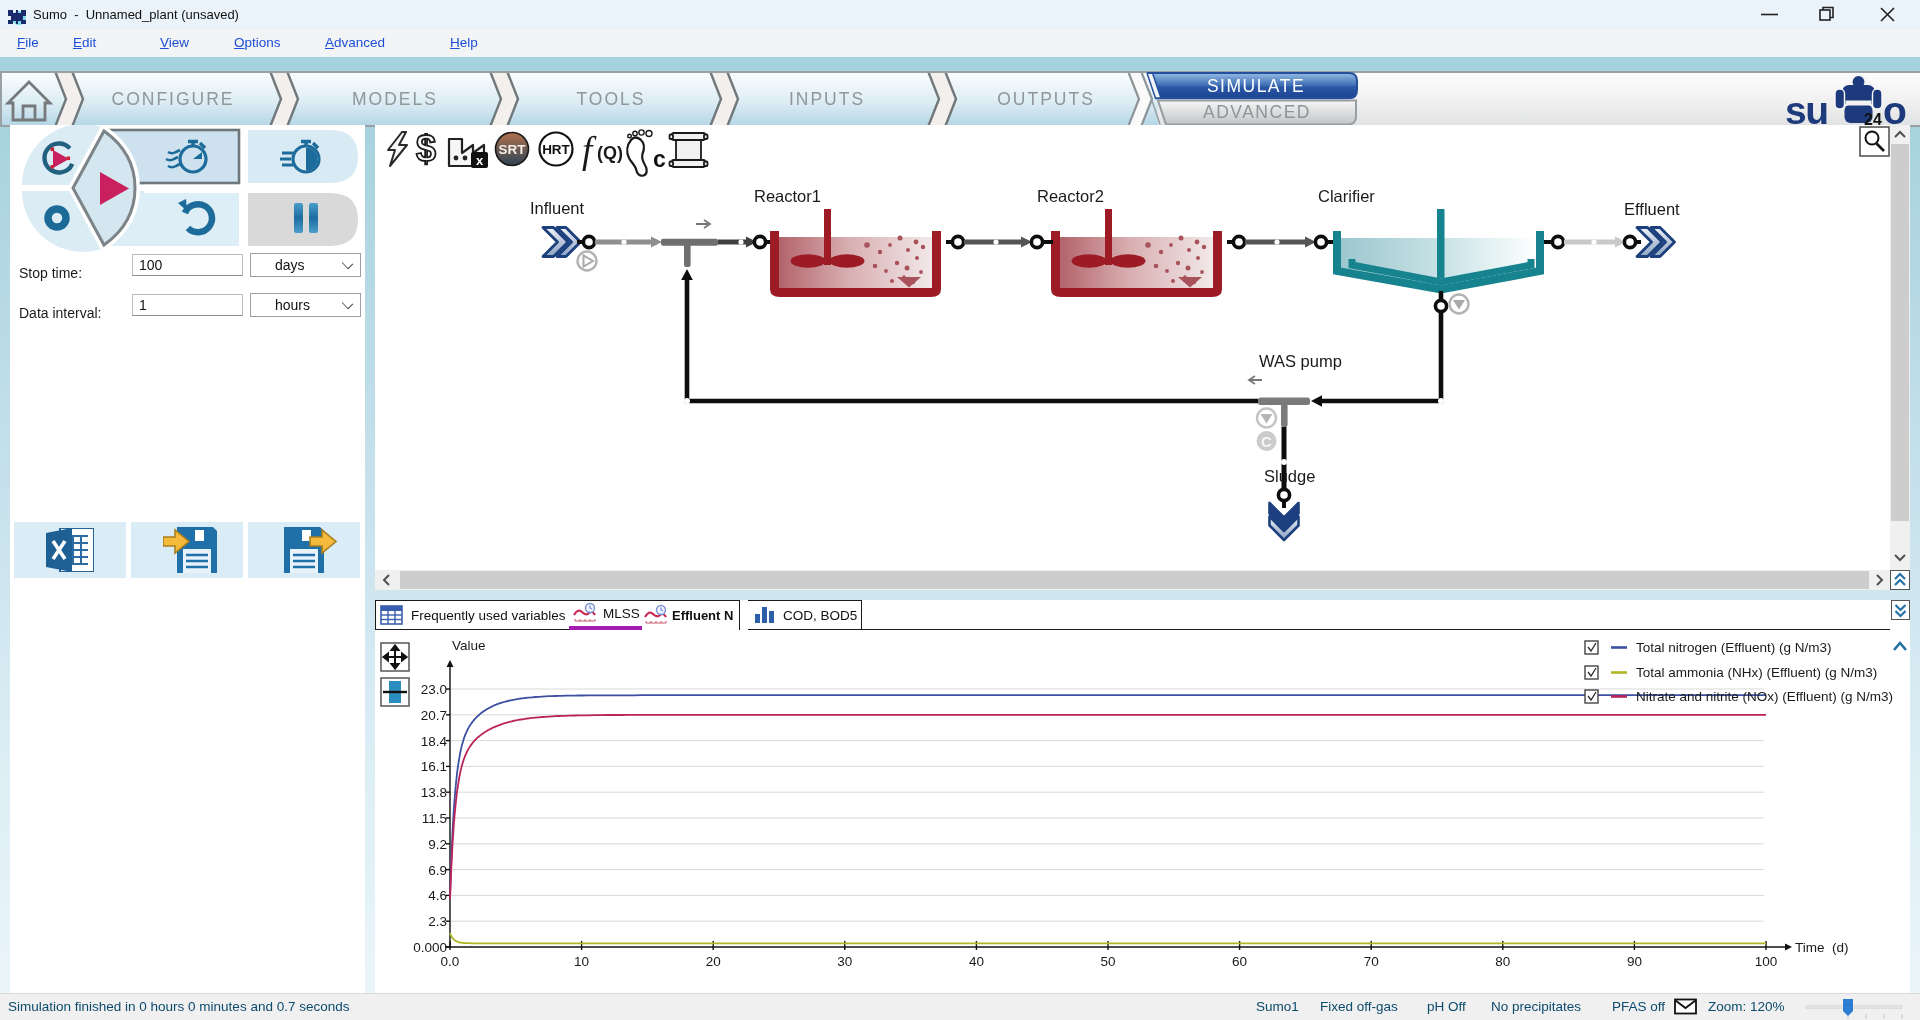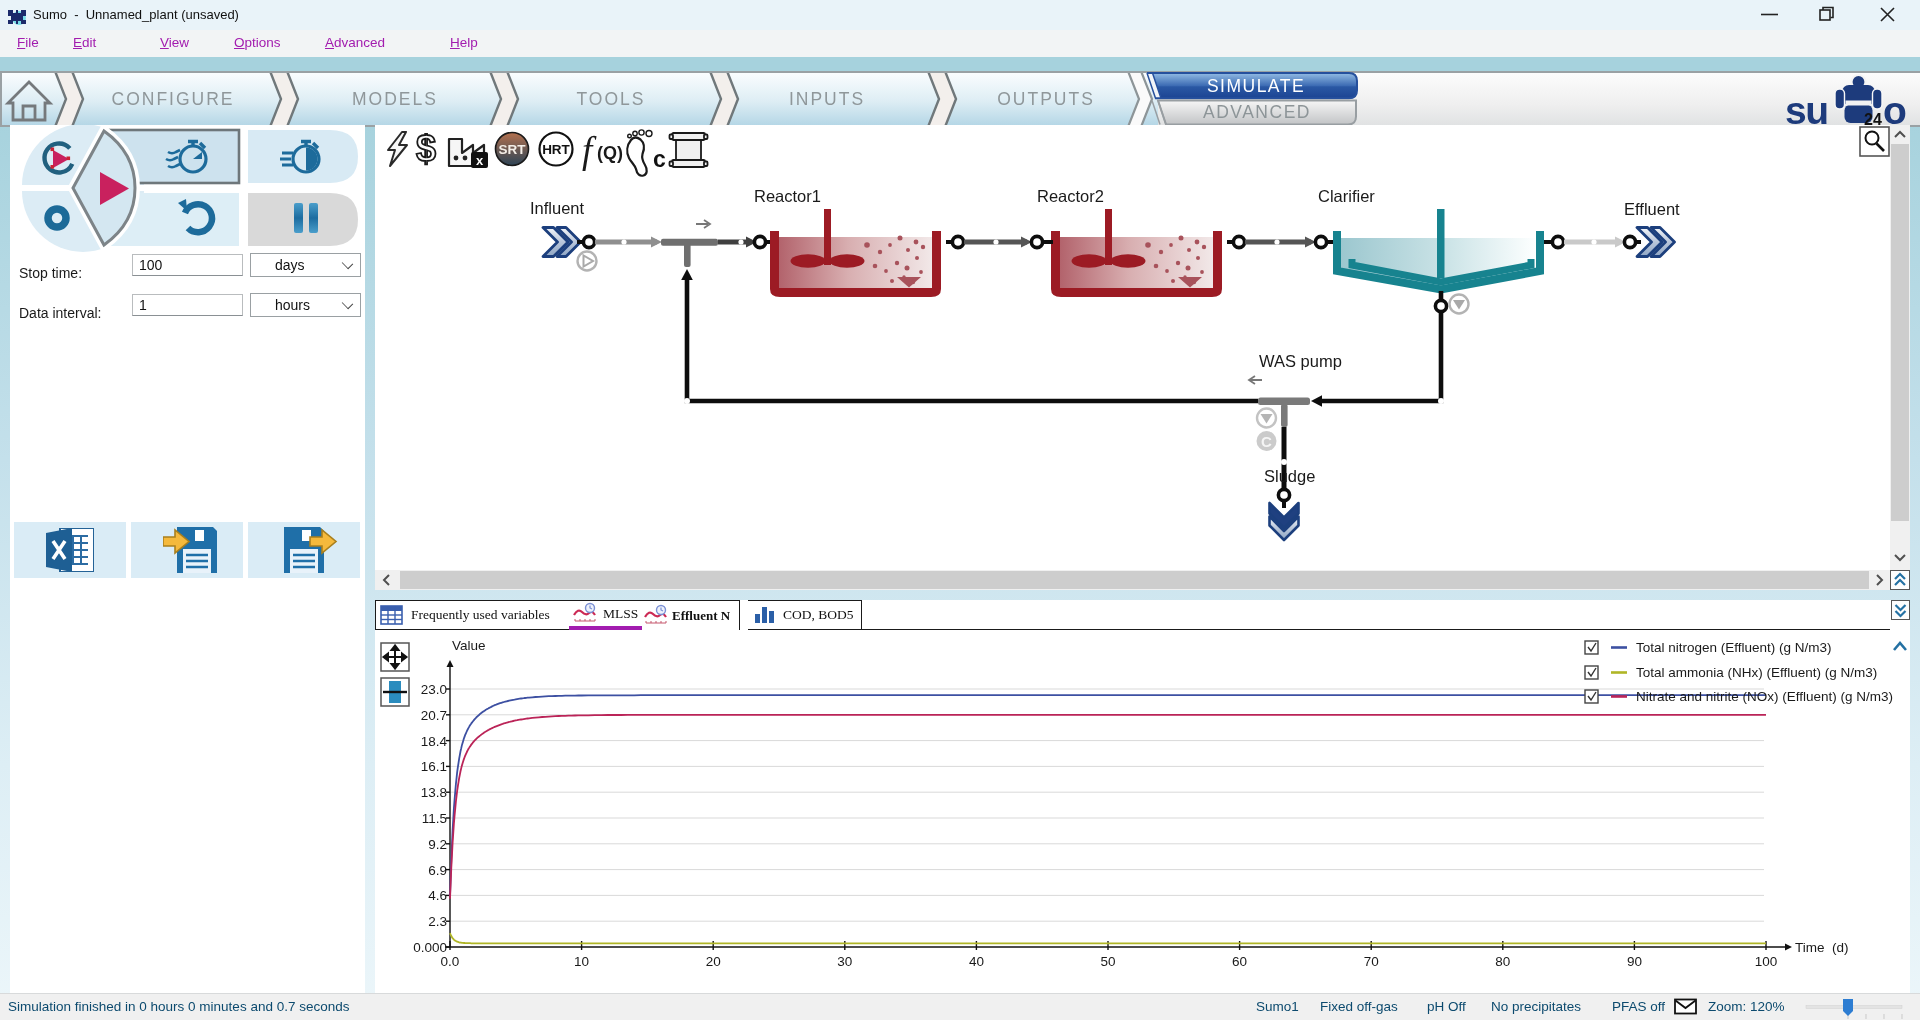--- a/index.html
+++ b/index.html
@@ -1,33 +1,33 @@
 <!DOCTYPE html>
 <html><head><meta charset="utf-8">
 <style>
 *{margin:0;padding:0;box-sizing:border-box;}
 html,body{width:1920px;height:1020px;overflow:hidden;font-family:"Liberation Sans",sans-serif;background:linear-gradient(180deg,#a6d2dd 11%,#c4e0eb 45%,#ddeef5 75%,#ecf6fa 100%);}
 .abs{position:absolute;}
 #titlebar{left:0;top:0;width:1920px;height:30px;background:#e9f3f9;}
 #titletext{left:33px;top:7px;font-size:13px;color:#111;}
 #menubar{left:0;top:30px;width:1920px;height:27px;background:#f2f4f5;}
-.menuitem{position:absolute;top:5px;font-size:13.5px;color:#a21caf;}
+.menuitem{position:absolute;top:5px;font-size:13.5px;color:#1d4ed8;}
 .menuitem u{text-decoration:underline;}
 #tabbar{left:0;top:57px;width:1920px;height:56px;margin-top:14px;}
 #panelTL{left:10px;top:125px;width:355px;height:488px;background:#fff;}
 #panelBL{left:10px;top:600px;width:355px;height:393px;background:#fff;}
 #canvas{left:375px;top:125px;width:1535px;height:465px;background:#fff;}
 #bottompanel{left:375px;top:600px;width:1535px;height:393px;background:#fff;}
 #statusbar{left:0;top:993px;width:1920px;height:27px;background:#f0f0f0;border-top:1px solid #d8dadb;font-size:13.5px;color:#0c4a6e;}
 .lbl{position:absolute;font-size:14px;color:#1a1a1a;}
 .inbox{position:absolute;background:#fff;border:1px solid #b9bcbe;border-bottom:1px solid #8a9094;font-size:14px;color:#111;padding-left:6px;line-height:20px;}
 .ddbox{position:absolute;background:#fff;border:1px solid #9aa0a3;font-size:14px;color:#111;padding-left:24px;line-height:22px;}
 .dd{position:absolute;right:8px;top:8px;width:9px;height:9px;border-right:1.6px solid #444;border-bottom:1.6px solid #444;transform:rotate(45deg) scale(1,0.8);transform-origin:center;margin-top:-3px;}
 .savebtn{position:absolute;top:397px;width:112px;height:56px;background:#daecf6;}
-.ctab{position:absolute;top:0;height:30px;border-top:1px solid #1a1a1a;border-right:1px solid #1a1a1a;font-size:13.5px;color:#111;background:#fff;display:flex;align-items:center;white-space:nowrap;font-family:Liberation Serif, serif;}
+.ctab{position:absolute;top:0;height:30px;border-top:1px solid #1a1a1a;border-right:1px solid #1a1a1a;font-size:13.5px;color:#111;background:#fff;display:flex;align-items:center;white-space:nowrap;}
 </style></head>
 <body>
 <div class="abs" id="titlebar"></div>
 <div class="abs" id="titletext">Sumo&nbsp;&nbsp;-&nbsp;&nbsp;Unnamed_plant (unsaved)</div>
 <div class="abs" id="menubar">
 <span class="menuitem" style="left:17px"><u>F</u>ile</span>
 <span class="menuitem" style="left:73px"><u>E</u>dit</span>
 <span class="menuitem" style="left:160px"><u>V</u>iew</span>
 <span class="menuitem" style="left:234px"><u>O</u>ptions</span>
 <span class="menuitem" style="left:325px"><u>A</u>dvanced</span>

